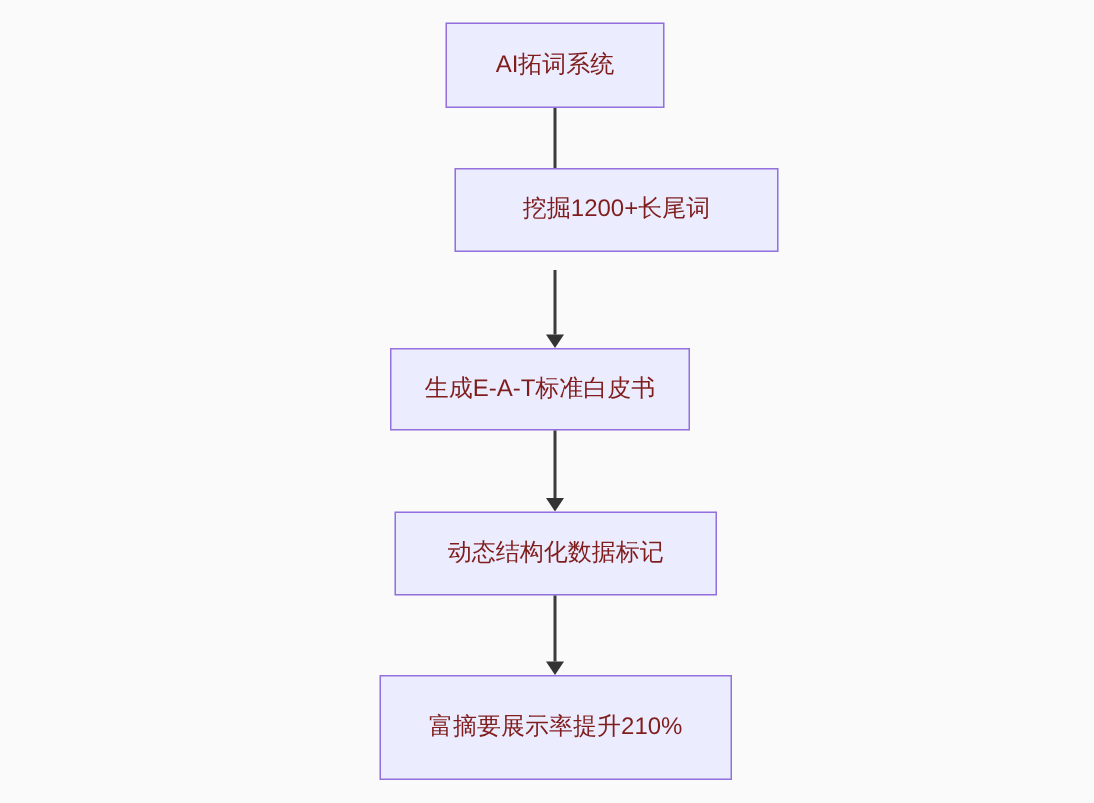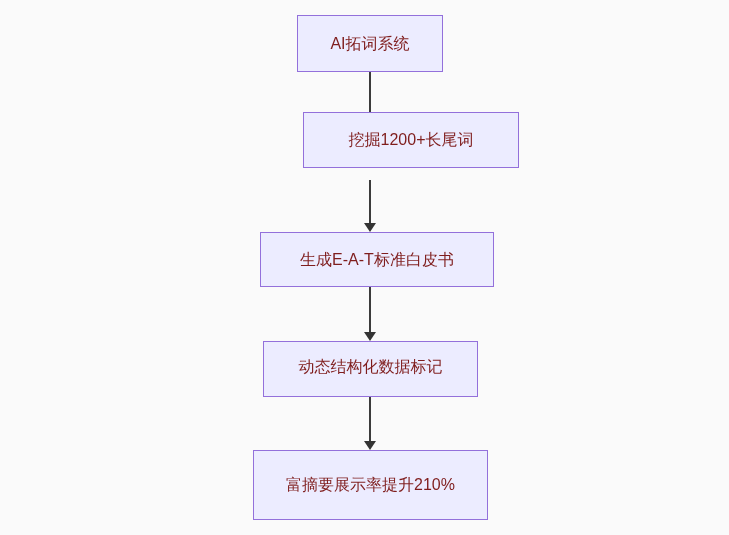--- a/index.html
+++ b/index.html
@@ -26,22 +26,22 @@
     color: #7f1d1d;
     font-size: 16px;
     display: flex;
     align-items: center;
     justify-content: center;
     text-align: right;
     line-height: 1.2;
   }
   .node-0 { left: 297px; top: 15px;  width: 146px; height: 57px; }
   .node-1 { left: 274px; top: 112px; width: 216px; height: 56px; margin-left: 29px; }
-  .node-2 { left: 260px; top: 232px; width: 234px; height: 55px; }
-  .node-3 { left: 263px; top: 341px; width: 215px; height: 56px; font-family: Liberation Mono, monospace; }
+  .node-2 { left: 260px; top: 232px; width: 200px; height: 55px; }
+  .node-3 { left: 263px; top: 341px; width: 215px; height: 56px; }
   .node-4 { left: 253px; top: 450px; width: 235px; height: 70px; }
   .arrow {
     position: absolute;
     left: 369px;
     width: 2px;
   }
   .arrow .line {
     position: absolute;
     left: 0;
     top: 0;

